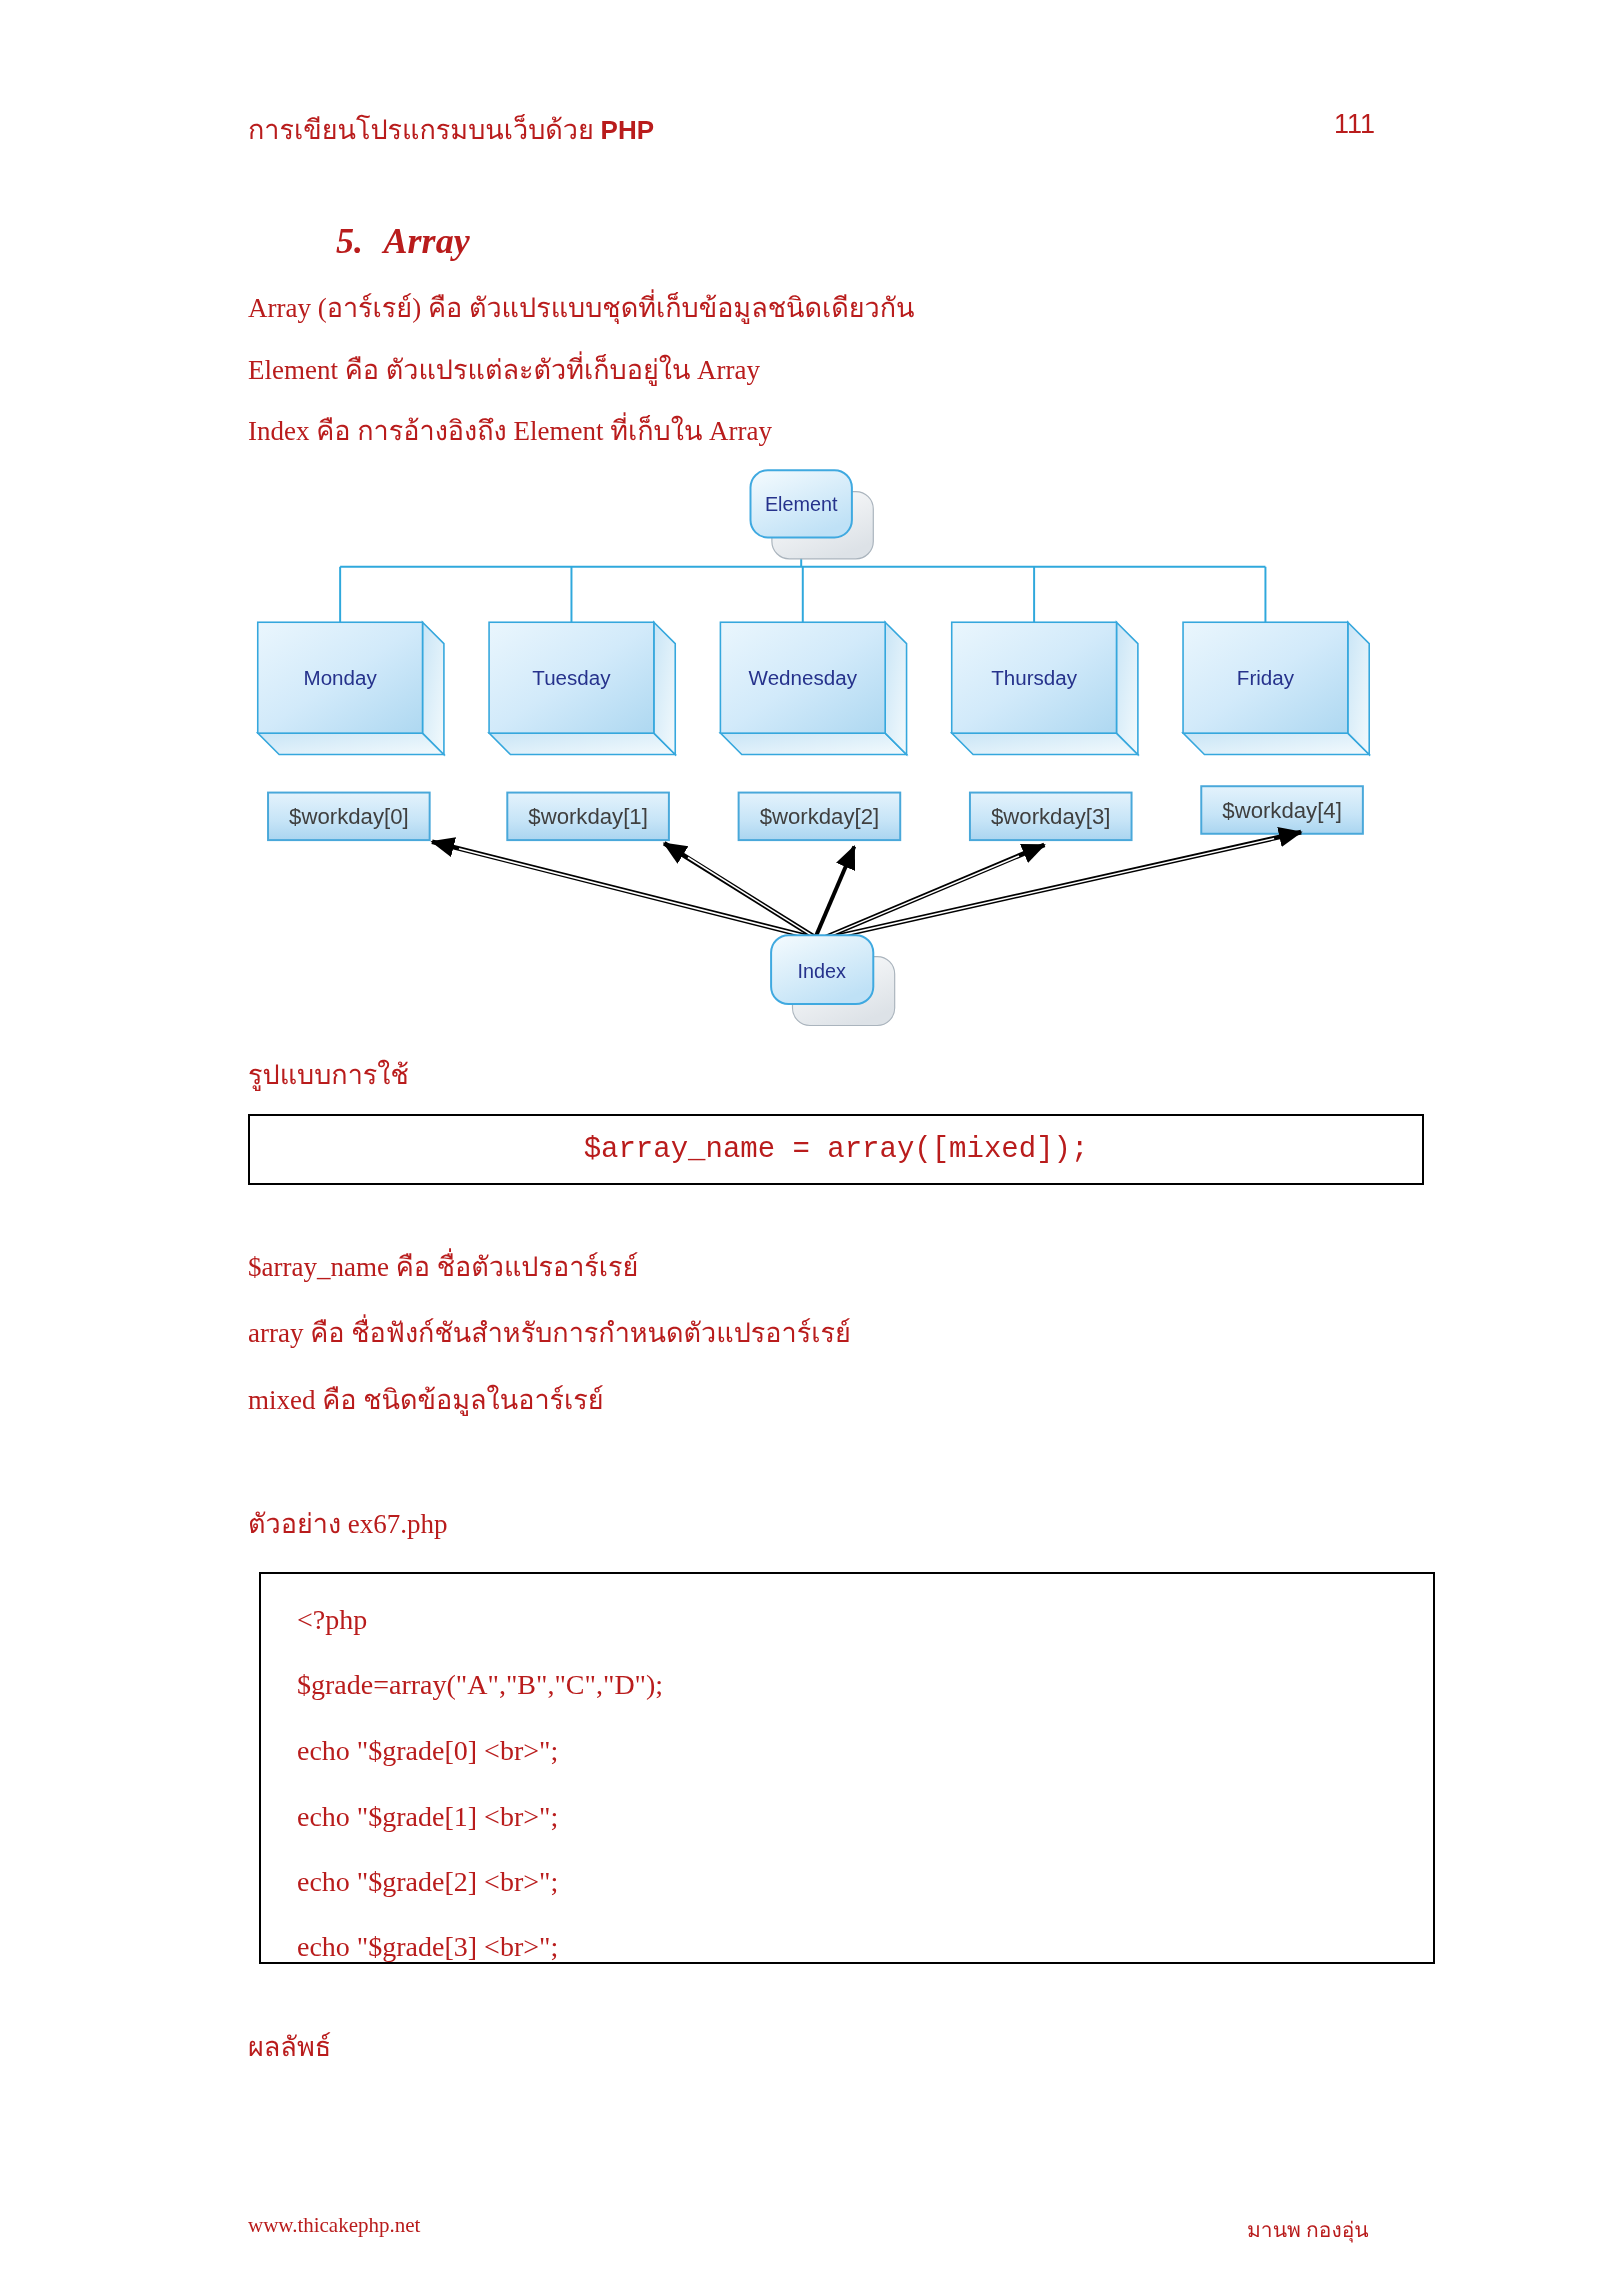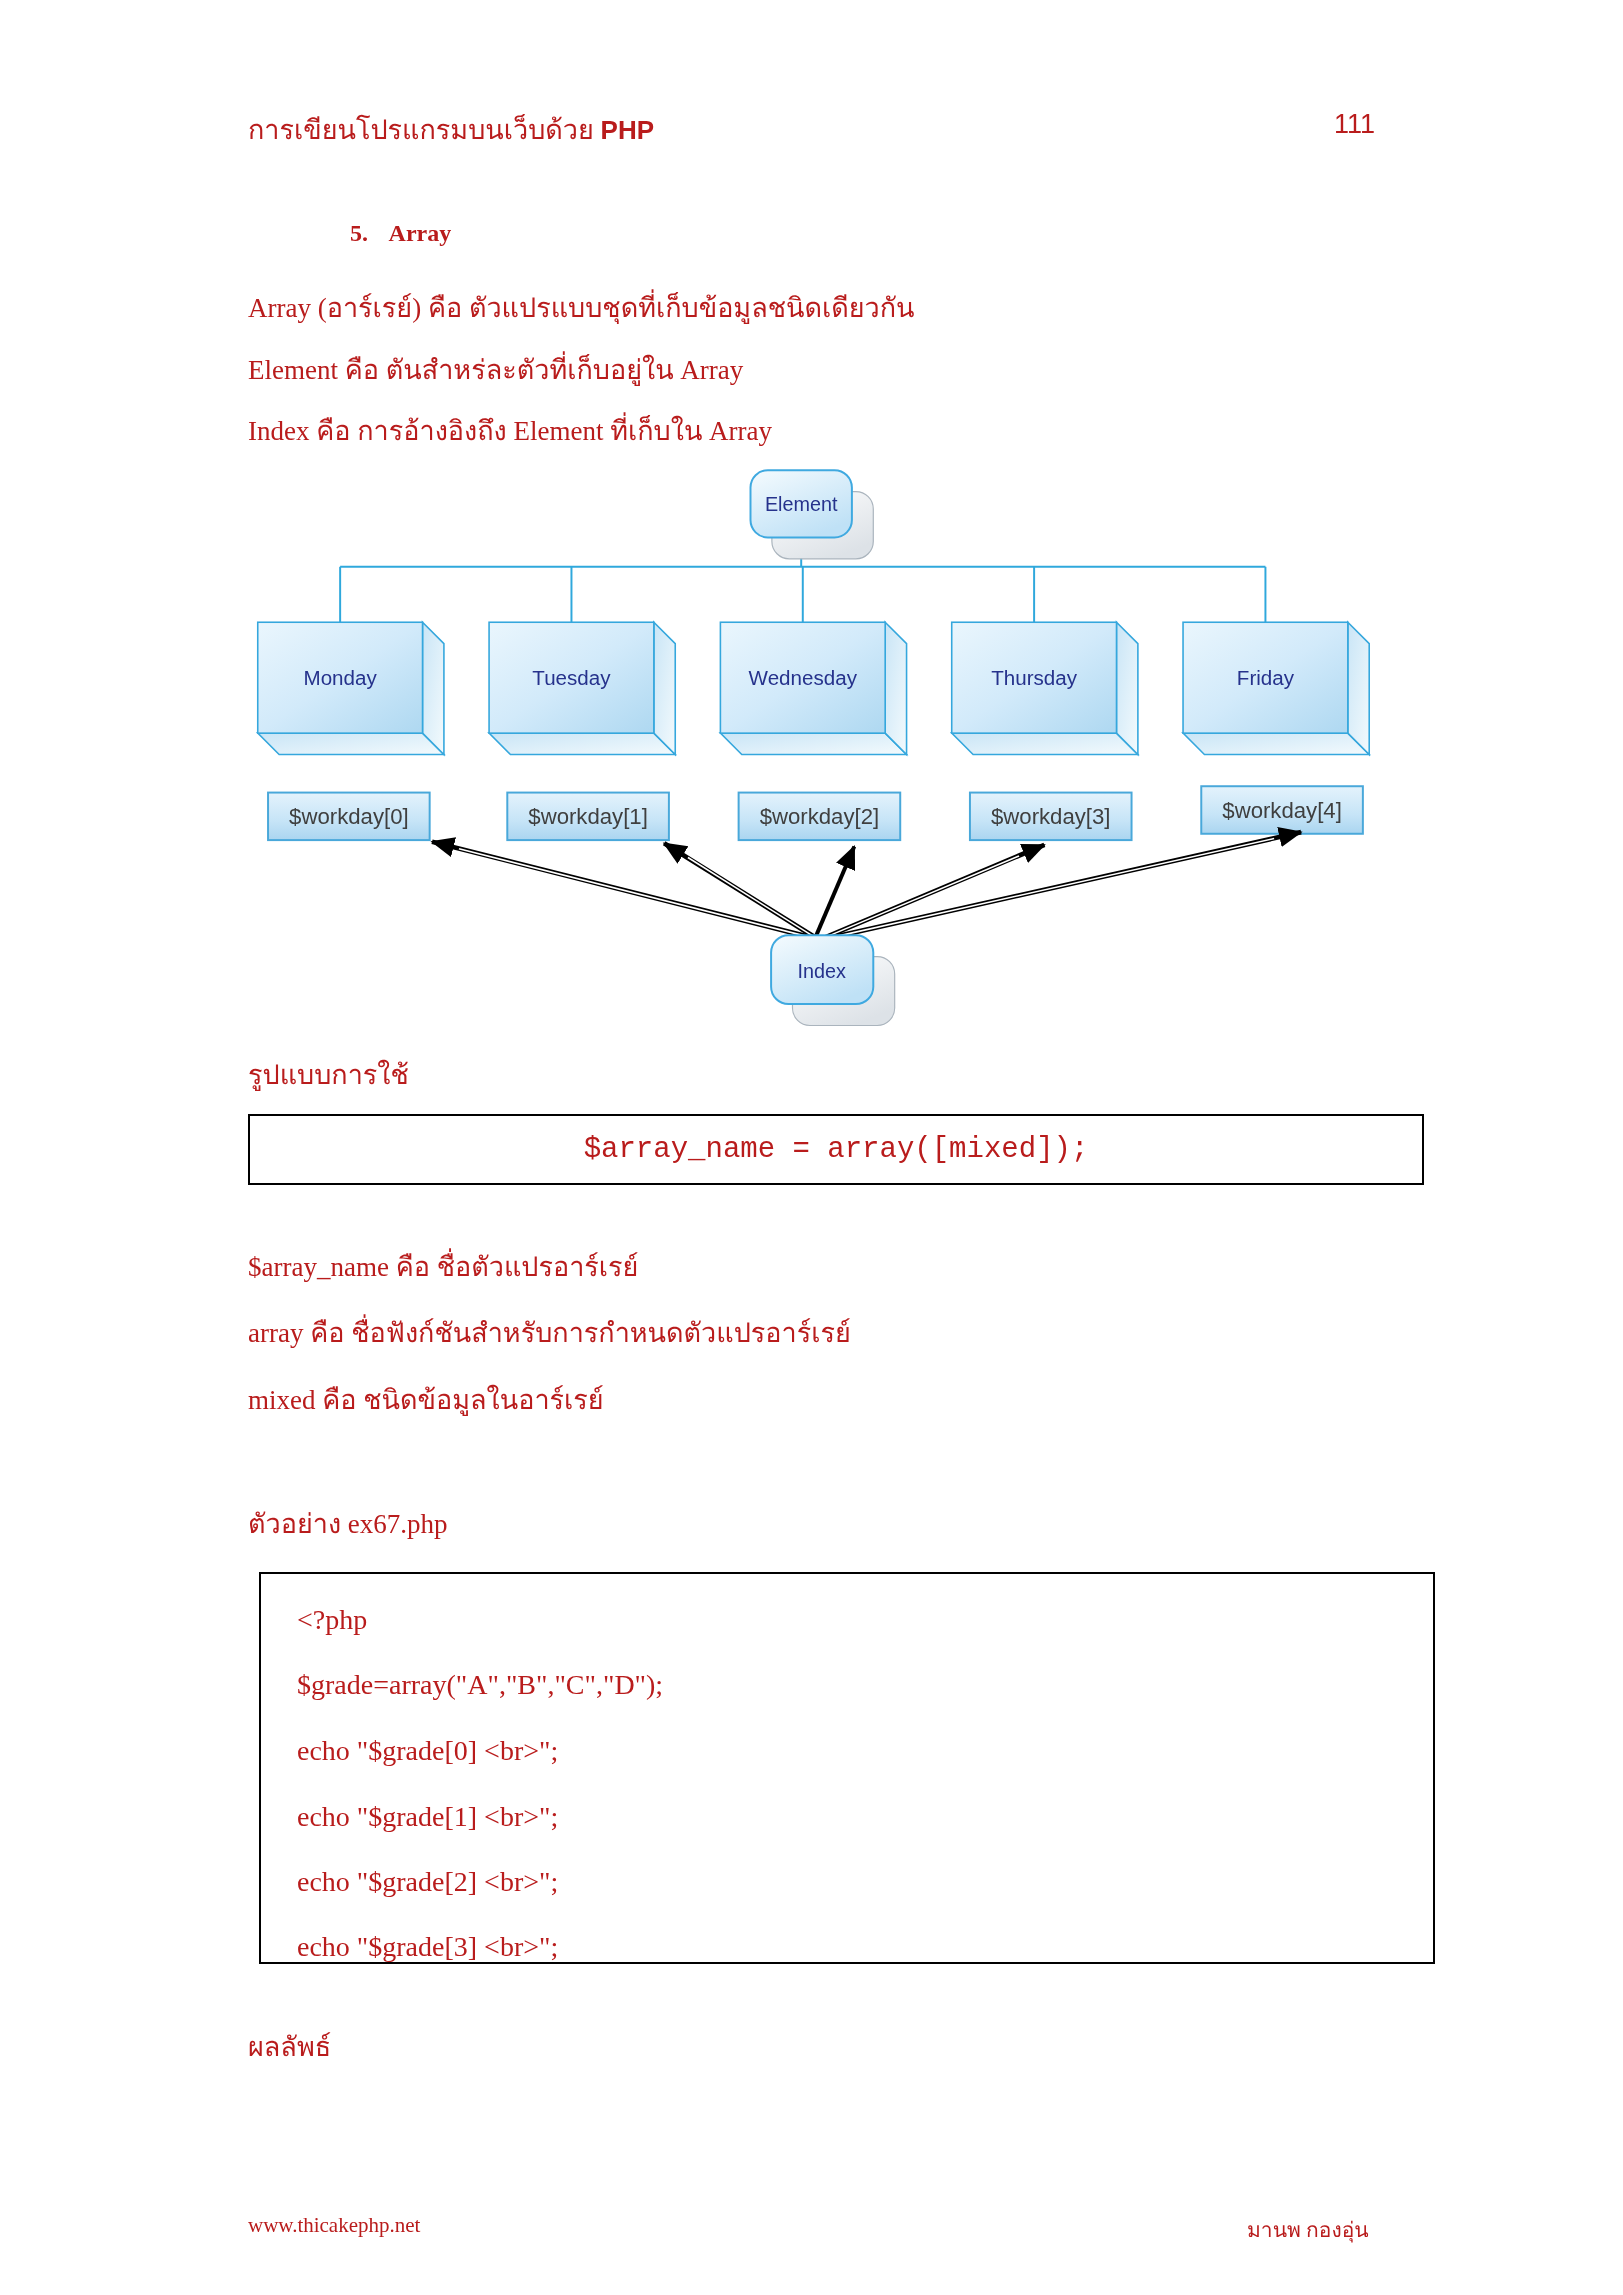--- a/index.html
+++ b/index.html
@@ -3,21 +3,21 @@
 <meta charset="utf-8">
 <style>
   html,body{margin:0;padding:0;background:#888;}
   .page{position:relative;width:1623px;height:2295px;background:#ffffff;overflow:hidden;
         font-family:"Liberation Serif","DejaVu Serif",serif;color:#b91c1c;}
   .abs{position:absolute;}
   .thai{font-size:27px;line-height:1.2;white-space:nowrap;}
   .header-line{top:108px;left:248px;font-size:27px;}
   .header-bold{font-family:"Liberation Sans","DejaVu Sans",sans-serif;font-weight:bold;font-size:26px;}
   .page-num{top:109px;left:1334px;font-size:27px;font-family:"Liberation Sans","DejaVu Sans",sans-serif;}
-  .section-heading{top:220px;left:350px;font-size:24px;font-weight:bold;}
+  .section-heading{top:220px;left:336px;font-size:36px;font-weight:bold;font-style:italic;}
   .section-heading .gap{display:inline-block;width:20.6px;}
   .syntax-box{left:248px;top:1114px;width:1172px;height:67px;border:2.4px solid #000;
               display:flex;align-items:center;justify-content:center;font-size:29px;font-family:Liberation Mono, monospace;}
   .code-box{left:248px;top:1572px;width:1172px;height:388px;border:2.4px solid #000;margin-left:11px;}
   .code-line{position:absolute;left:36px;font-size:28px;white-space:pre;}
   .footer{top:2213px;font-size:21px;}
   svg text{font-family:"Liberation Sans","DejaVu Sans",sans-serif;}
 </style>
 </head>
 <body>
@@ -28,21 +28,21 @@
     <span>การเขียนโปรแกรมบนเว็บด้วย</span>
     <span class="header-bold">PHP</span>
   </div>
   <div class="abs page-num">111</div>
 
   <div class="abs section-heading">
     <span>5.</span><span class="gap"></span><span>Array</span>
   </div>
 
   <div class="abs thai" style="left:248px;top:292px;">Array (อาร์เรย์) คือ ตัวแปรแบบชุดที่เก็บข้อมูลชนิดเดียวกัน</div>
-  <div class="abs thai" style="left:248px;top:354px;">Element คือ ตันสำหร่ละตัวที่เก็บอยู่ใน Array</div>
+  <div class="abs thai" style="left:248px;top:354px;">Element คือ ตัวแปรแต่ละตัวที่เก็บอยู่ใน Array</div>
   <div class="abs thai" style="left:248px;top:415px;">Index คือ การอ้างอิงถึง Element ที่เก็บใน Array</div>
 
   <svg class="abs" style="left:0;top:444px;" width="1623" height="610" viewBox="0 560 2048 770">
     <defs>
       <linearGradient id="gFace" x1="0" y1="0" x2="1" y2="1">
         <stop offset="0" stop-color="#eaf6fd"></stop>
           <stop offset="0.5" stop-color="#d2eafa"></stop>
           <stop offset="1" stop-color="#aed8f1"></stop>
       </linearGradient>
       <linearGradient id="gSide" x1="0" y1="0" x2="1" y2="1">

